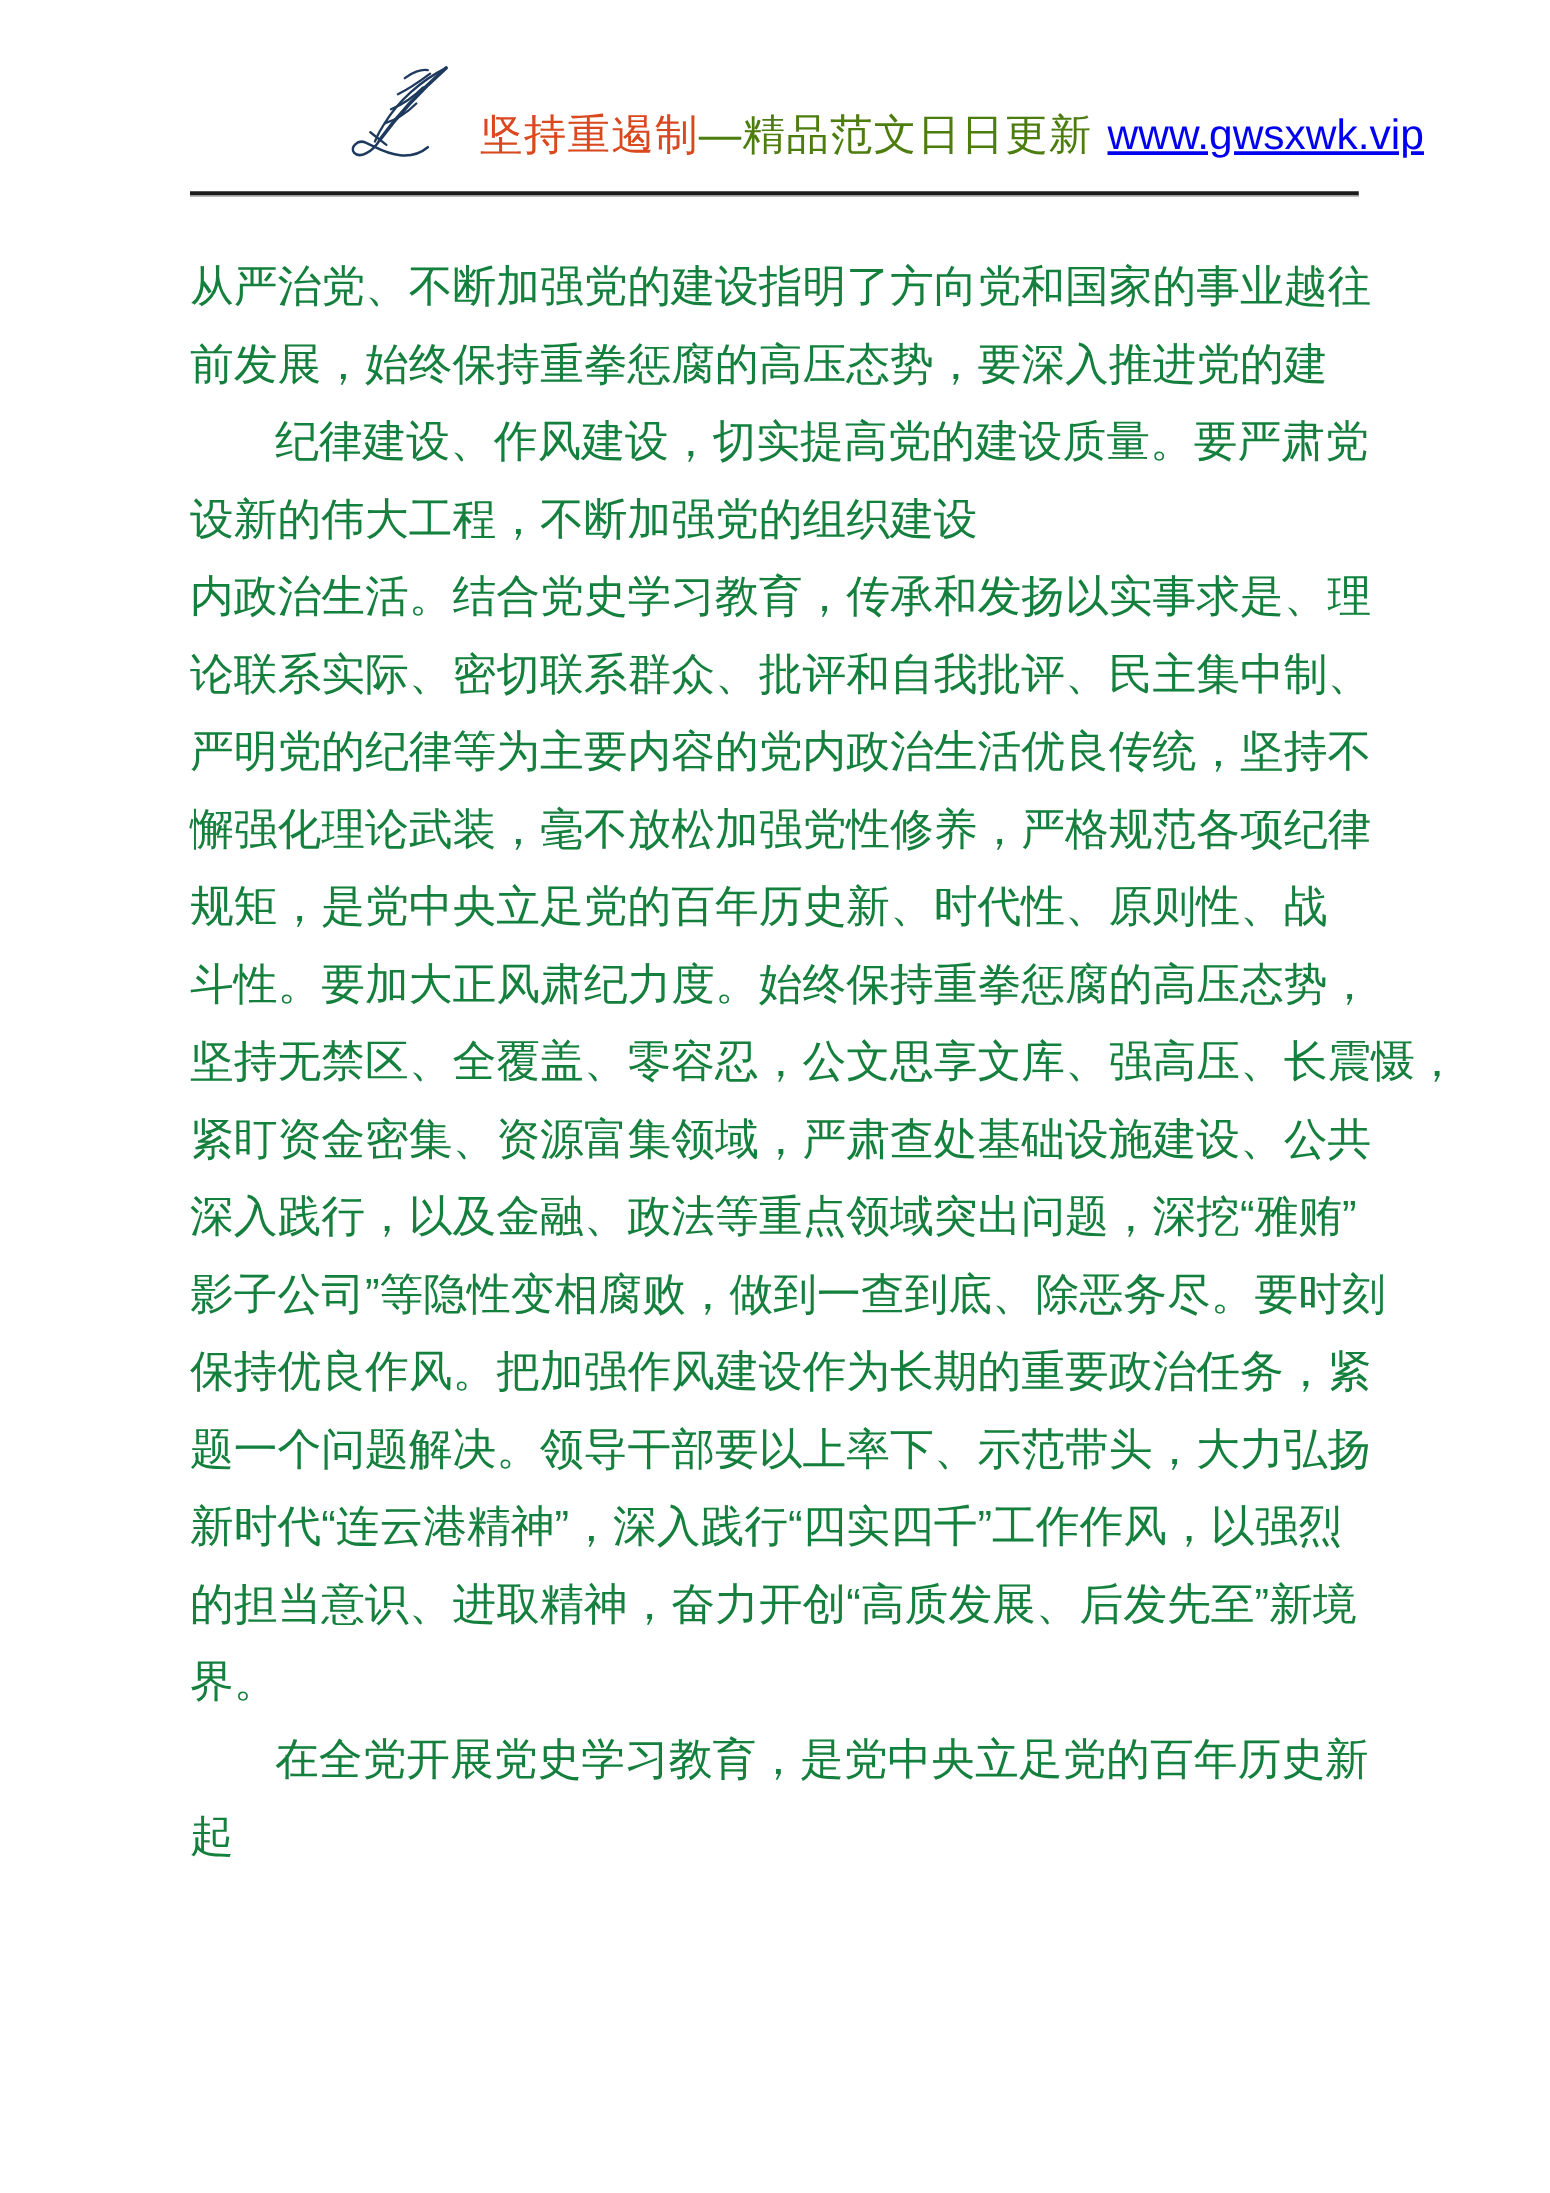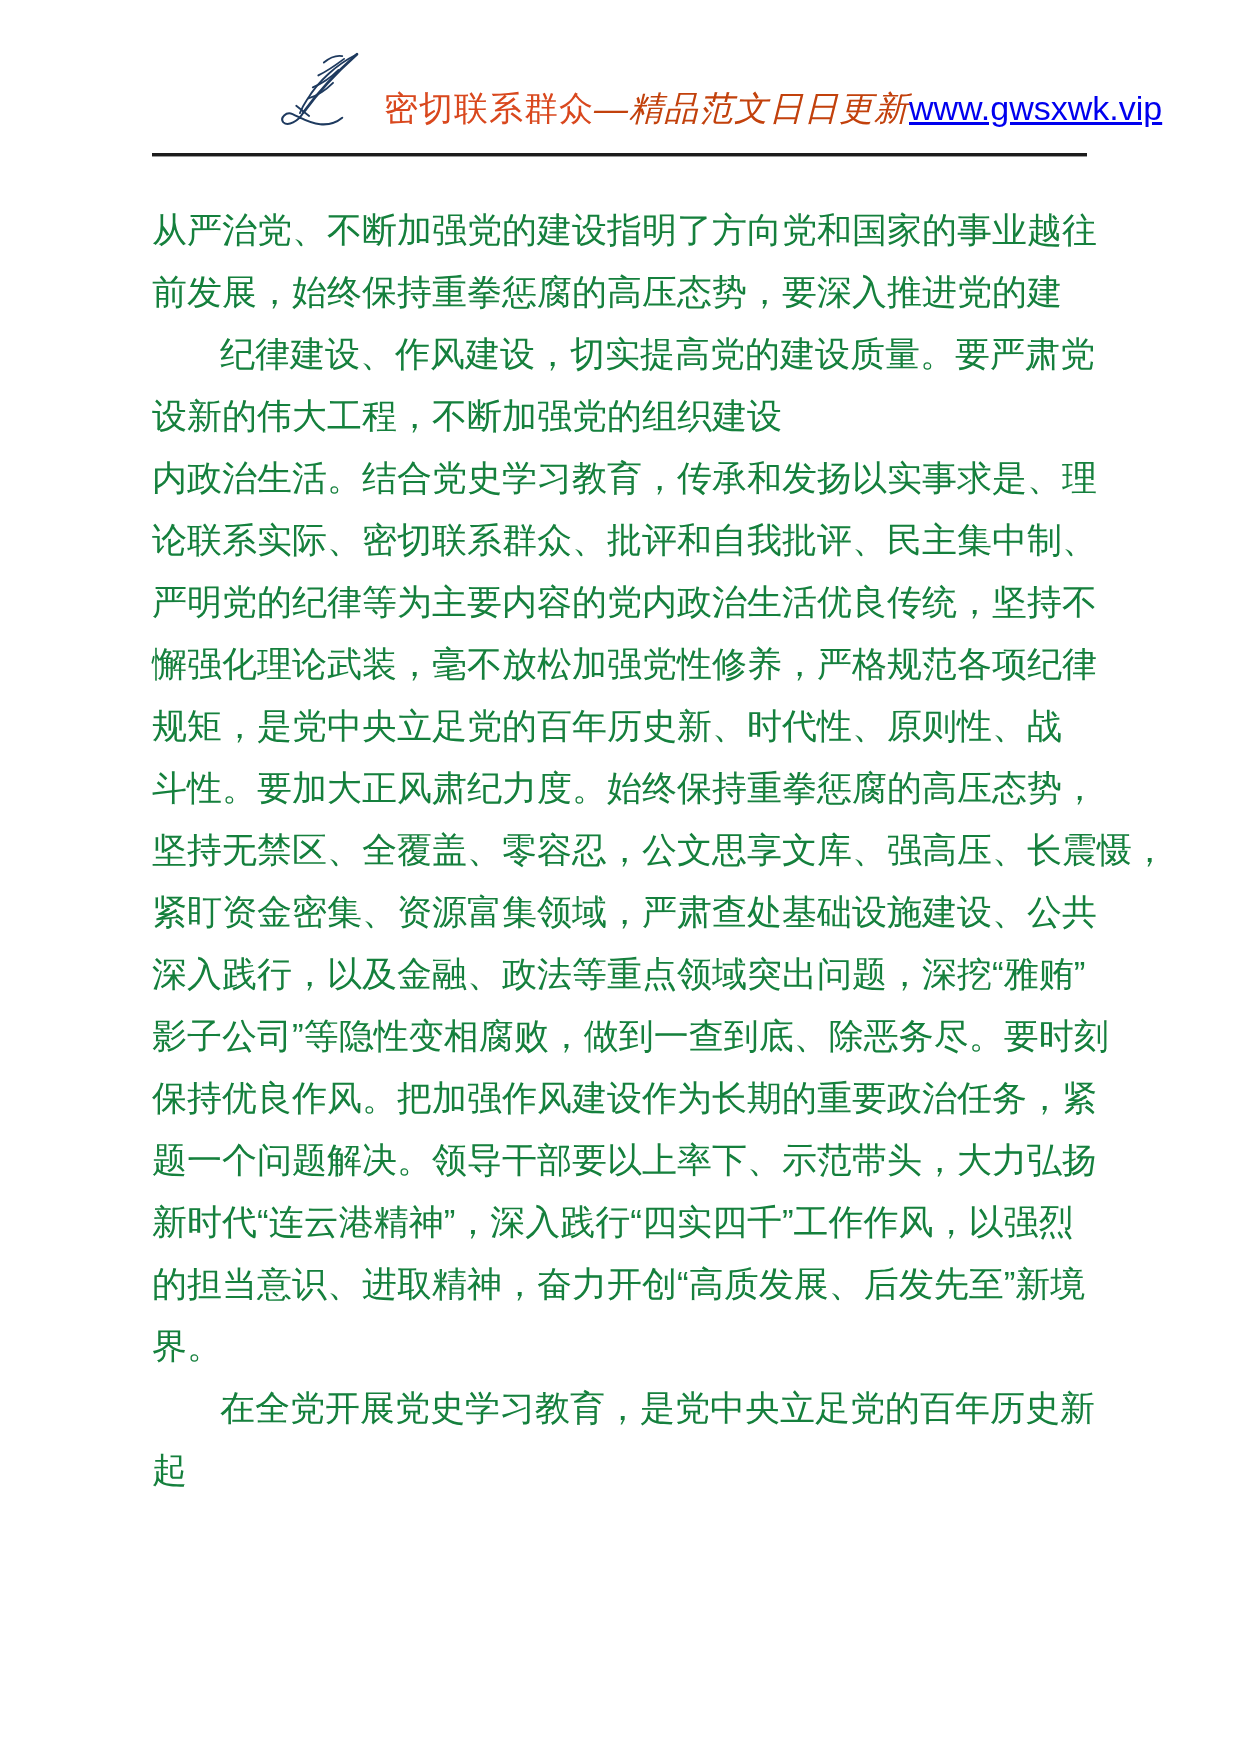--- a/index.html
+++ b/index.html
@@ -36,24 +36,25 @@
     margin-right: 16px;
   }
   .header-text {
     font-size: 34px;
     line-height: 40px;
     padding-bottom: 6px;
     white-space: nowrap;
     letter-spacing: 1px;
   }
   .brand { color: #d9481e; }
-  .tagline { color: #c2410c; font-style: italic; }
+  .tagline { color: #4d7c0f; }
   .site-link {
     color: #0000ee;
     text-decoration: underline;
+    margin-left: 12px;
     letter-spacing: 0;
   }
   .header-divider {
     position: absolute;
     top: 153px;
     left: 152px;
     width: 935px;
     height: 3px;
     background: #1c1c1c;
     border-bottom: 1px solid #9a9a9a;
@@ -90,21 +91,21 @@
       <path d="M88 4 C70 20 48 42 30 67" stroke-width="3"></path>
       <path d="M88 4 C66 15 46 33 34 53 C30 59 28 63 26 68" stroke-width="2"></path>
       <path d="M52 13 C58 8 66 5 72 6" stroke-width="2"></path>
       <path d="M46 27 C56 22 66 15 74 9" stroke-width="2"></path>
       <path d="M40 40 C50 36 60 29 68 21" stroke-width="2"></path>
       <path d="M35 52 C45 49 55 42 62 35" stroke-width="2"></path>
       <path d="M22 60 L36 71" stroke-width="2"></path>
       <path d="M30 67 C24 77 13 83 8 78 C4 73 11 66 18 69 C27 73 36 79 48 80 C58 81 66 78 72 73" stroke-width="2.2"></path>
     </svg>
     <div class="header-text">
-      <span class="brand">密切联系群众</span><span class="tagline">—精品范文日日更新</span><a href="#" class="site-link">www.gwsxwk.vip</a>
+      <span class="brand">坚持重遏制</span><span class="tagline">—精品范文日日更新</span><a href="#" class="site-link">www.gwsxwk.vip</a>
     </div>
   </div>
 
   <div class="header-divider"></div>
 
   <div class="doc-body">
       <div class="line">从严治党、不断加强党的建设指明了方向党和国家的事业越往</div>
       <div class="line">前发展，始终保持重拳惩腐的高压态势，要深入推进党的建</div>
       <div class="line indent">纪律建设、作风建设，切实提高党的建设质量。要严肃党</div>
       <div class="line last">设新的伟大工程，不断加强党的组织建设</div>

